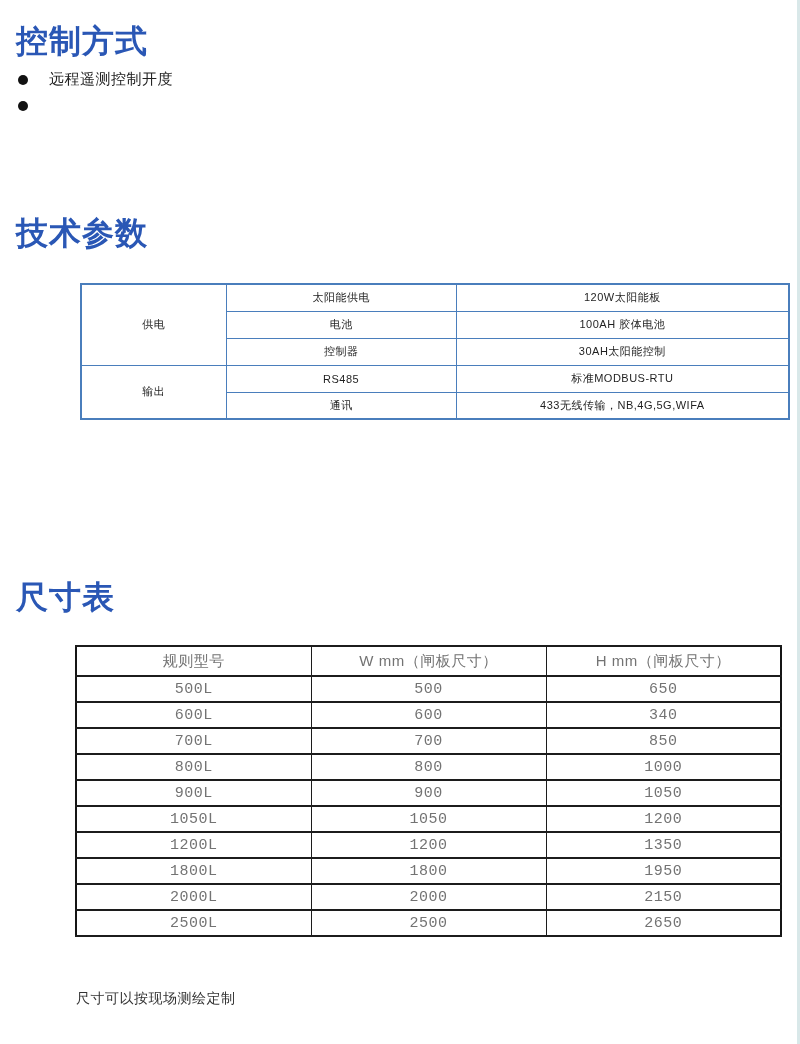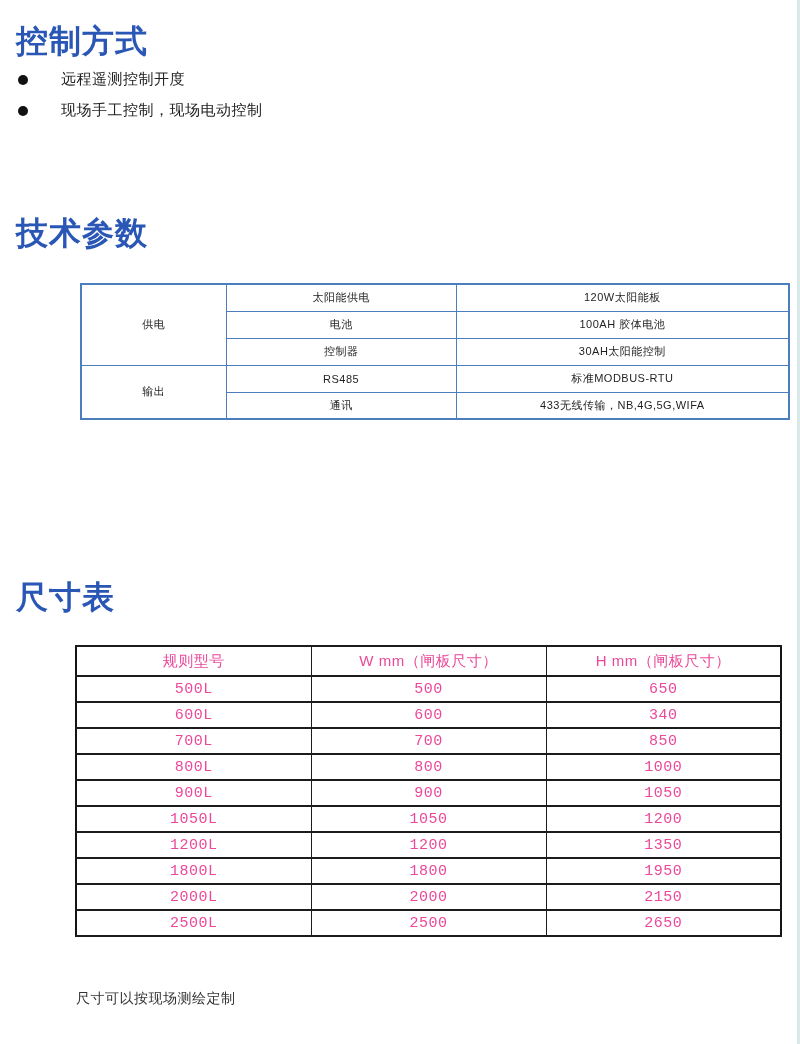--- a/index.html
+++ b/index.html
@@ -15,21 +15,21 @@
   #heading-control { top: 20px; }
   #heading-tech { top: 212px; }
   #heading-size { top: 576px; }
 
   .bullet-list { position: absolute; left: 18px; top: 70px; list-style: none; }
   .bullet-list li { display: flex; align-items: center; margin-bottom: 12px; }
   .bullet-dot {
     width: 10px; height: 10px; border-radius: 50%;
     background: #111; margin-right: 21px; flex: 0 0 auto;
   }
-  .bullet-text { font-size: 15px; color: #222; letter-spacing: 0.5px; margin-left: 12px; }
+  .bullet-text { font-size: 15px; color: #222; letter-spacing: 0.5px; }
 
   table { border-collapse: collapse; table-layout: fixed; }
 
   
   .tech-table {
     position: absolute; left: 80px; top: 283px; width: 710px;
     border: 2px solid #4a7ebc;
   }
   .tech-table td {
     border: 1px solid #4a7ebc;
@@ -44,21 +44,21 @@
 
   
   .size-table {
     position: absolute; left: 75px; top: 645px; width: 707px;
     border: 2px solid #151515;
   }
   .size-table th, .size-table td {
     border: 1px solid #1c1c1c;
     border-top-width: 2px; border-bottom-width: 2px;
     text-align: center; vertical-align: middle;
-    font-size: 15px; font-weight: normal; color: #ec4899; letter-spacing: 0.5px;
+    font-size: 15px; font-weight: normal; color: #737373; letter-spacing: 0.5px;
   }
   .size-table th { height: 30px; }
   .size-table td { height: 26px; font-family: Liberation Mono, monospace; }
   .size-table col { width: 33.33%; }
 
   .footnote {
     position: absolute; left: 76px; top: 990px;
     font-size: 14px; color: #333; letter-spacing: 0.5px; font-family: Liberation Serif, serif;
   }
 
@@ -74,21 +74,20 @@
 
   <h1 class="section-heading" id="heading-control">控制方式</h1>
 
   <ul class="bullet-list">
     <li>
       <span class="bullet-dot"></span>
       <span class="bullet-text">远程遥测控制开度</span>
     </li>
     <li>
       <span class="bullet-dot"></span>
-      <span class="bullet-text">现场手工控制，现场电动控制</span>
     </li>
   </ul>
 
   <h1 class="section-heading" id="heading-tech">技术参数</h1>
 
   <table class="tech-table">
     <colgroup>
         <col class="c1">
         <col class="c2">
         <col class="c3">

